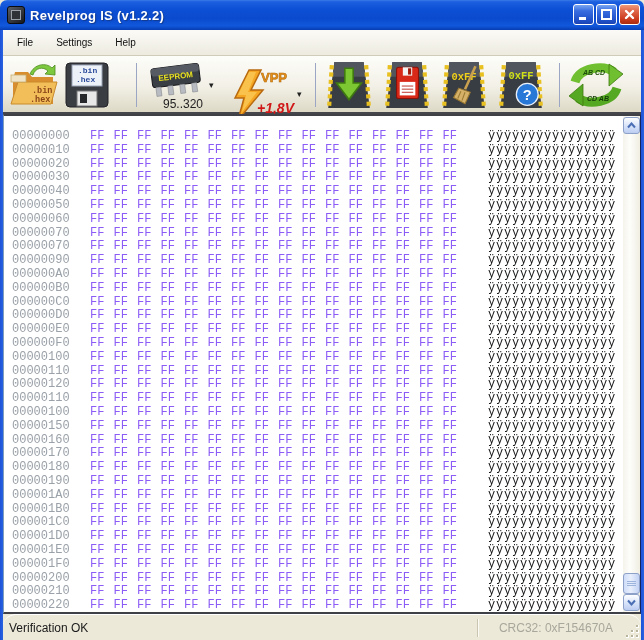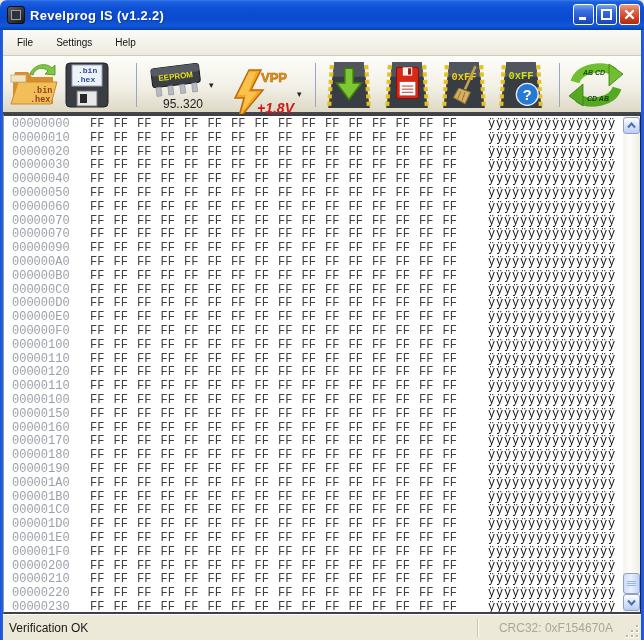--- a/index.html
+++ b/index.html
@@ -35,43 +35,43 @@
     border-bottom:2px solid #44464c;box-sizing:border-box;}
   .tbtn{position:absolute;top:3px;height:52px;display:flex;align-items:center;justify-content:center;}
   .tsep{position:absolute;top:7px;width:1px;height:44px;background:#9aa6c4;}
   .small-cap{font-size:12px;color:#222;font-family:"Liberation Sans",sans-serif;}
   .dd{font-size:9px;color:#222;line-height:1;}
 
   
   .hexarea{position:absolute;left:3px;top:114px;width:638px;height:500px;background:#fff;
     border-top:2px solid #3f4147;border-bottom:2px solid #3f4147;
     border-left:1px solid #7F9DB9;border-right:1px solid #15235c;box-sizing:border-box;overflow:hidden;}
-  .hexgrid{position:absolute;left:0;top:0;right:17px;bottom:0;overflow:hidden;padding-top:2px;
+  .hexgrid{position:absolute;left:0;top:0;right:17px;bottom:0;overflow:hidden;padding-top:14px;
     font-family:"Liberation Mono",monospace;font-size:12px;}
   .hex-row{height:13.8px;line-height:13.8px;white-space:nowrap;display:flex;}
   .addr{padding-left:8px;width:78px;color:#9aa1a8;flex:0 0 auto;}
-  .bytes{flex:0 0 auto;display:flex;color:#404040;}
+  .bytes{flex:0 0 auto;display:flex;color:#8b5cf6;}
   .byte{display:inline-block;width:23.5px;flex:0 0 auto;}
   .ascii{margin-left:22px;color:#17181a;letter-spacing:.8px;}
 
   
   .vscroll{position:absolute;top:0;right:0;width:17px;height:496px;
     background:linear-gradient(90deg,#f5f3ea,#fdfdfb 40%,#f0eee2);}
   .sbtn{position:absolute;left:0;width:17px;height:17px;border:1px solid #8CA0C8;border-radius:3px;
     background:linear-gradient(180deg,#fdfeff,#d4e0f8 60%,#bccdf2);box-sizing:border-box;
     display:flex;align-items:center;justify-content:center;}
   .sbtn.up{top:1px;} .sbtn.down{bottom:1px;}
   .sthumb{position:absolute;left:0;bottom:18px;width:17px;height:21px;border:1px solid #8CA0C8;
     border-radius:3px;background:linear-gradient(90deg,#cfdcf8,#e8effc 45%,#c2d2f4);box-sizing:border-box;
     display:flex;flex-direction:column;align-items:center;justify-content:center;gap:1px;}
   .sthumb i{display:block;width:9px;height:1px;background:#9db4dd;}
 
   
   .statusbar{position:absolute;left:3px;bottom:0;width:638px;height:26px;background:#ECE9D8;
-    border-top:1px solid #fff;box-sizing:border-box;font-size:12px;}
+    border-top:1px solid #fff;box-sizing:border-box;font-size:12px;border-radius:13px;}
   .status-msg{position:absolute;left:6px;top:6px;color:#1a1a1a;}
   .status-sep{position:absolute;left:474px;top:4px;width:1px;height:18px;
     background:#c9c5b0;box-shadow:1px 0 0 #fbfaf4;}
   .crc{position:absolute;right:28px;top:6px;color:#a8a79b;}
   .grip{position:absolute;right:1px;bottom:1px;width:14px;height:14px;}
   .grip i{position:absolute;width:3px;height:3px;background:#b8b49e;box-shadow:-1px -1px 0 #fff inset;}
 
   
   .wedge{position:absolute;top:30px;bottom:0;width:3px;background:linear-gradient(90deg,#1c52d8,#2a63e0);}
   .wedge.l{left:0;} .wedge.r{right:0;}

